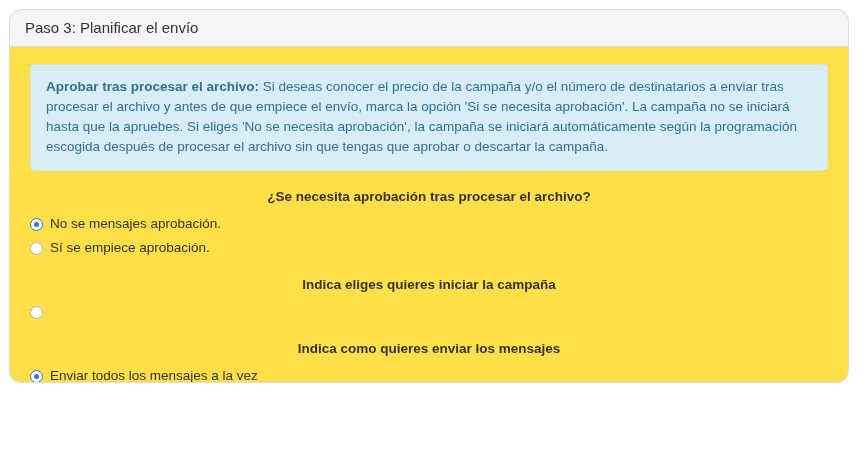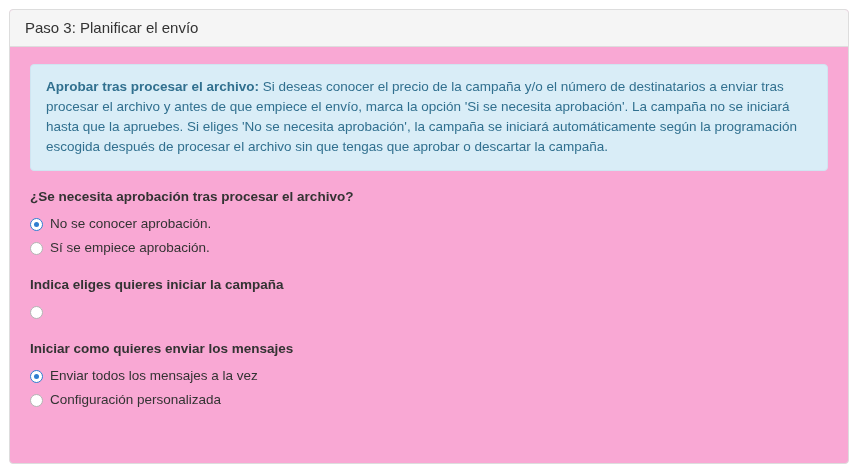--- a/index.html
+++ b/index.html
@@ -13,24 +13,24 @@
     font-family: "Liberation Sans", sans-serif;
     color: #333333;
     -webkit-font-smoothing: antialiased;
   }
 
   .panel {
     position: absolute;
     left: 9px;
     top: 9px;
     width: 840px;
-    height: 455px;
+    height: 374px;
     border: 1px solid #dddddd;
-    border-radius: 4px;
-    background: #f9a8d4;
+    border-radius: 12px;
+    background: #fde047;
     box-sizing: border-box;
     overflow: hidden;
   }
 
   .panel-heading {
     height: 37px;
     background: #f5f5f5;
     border-bottom: 1px solid #dddddd;
     box-sizing: border-box;
     padding: 8px 15px 0 15px;
@@ -64,20 +64,21 @@
 
   .section {
     margin-top: 17px;
   }
   .section-label {
     font-size: 13.5px;
     font-weight: bold;
     color: #333333;
     line-height: 18px;
     margin-bottom: 7px;
+    text-align: center;
   }
 
   .radio-row {
     display: flex;
     align-items: center;
     height: 22px;
     margin-bottom: 2px;
   }
   .radio-row:last-child { margin-bottom: 0; }
 
@@ -127,37 +128,37 @@
   <div class="panel-body">
 
     <div class="alert-info">
       <b>Aprobar tras procesar el archivo:</b><span> Si deseas conocer el precio de la campaña y/o el número de destinatarios a enviar tras procesar el archivo y antes de que empiece el envío, marca la opción 'Si se necesita aprobación'. La campaña no se iniciará hasta que la apruebes. Si eliges 'No se necesita aprobación', la campaña se iniciará automáticamente según la programación escogida después de procesar el archivo sin que tengas que aprobar o descartar la campaña.</span>
     </div>
 
     <div class="section">
       <div class="section-label">¿Se necesita aprobación tras procesar el archivo?</div>
       <div class="radio-row">
         <span class="radio checked"></span>
-        <span class="radio-label">No se conocer aprobación.</span>
+        <span class="radio-label">No se mensajes aprobación.</span>
       </div>
       <div class="radio-row">
         <span class="radio"></span>
         <span class="radio-label">Sí se empiece aprobación.</span>
       </div>
     </div>
 
     <div class="section">
       <div class="section-label">Indica eliges quieres iniciar la campaña</div>
       <div class="radio-row">
         <span class="radio"></span>
       </div>
     </div>
 
     <div class="section">
-      <div class="section-label">Iniciar como quieres enviar los mensajes</div>
+      <div class="section-label">Indica como quieres enviar los mensajes</div>
       <div class="radio-row">
         <span class="radio checked"></span>
         <span class="radio-label">Enviar todos los mensajes a la vez</span>
       </div>
       <div class="radio-row">
         <span class="radio"></span>
         <span class="radio-label">Configuración personalizada</span>
       </div>
     </div>
 

